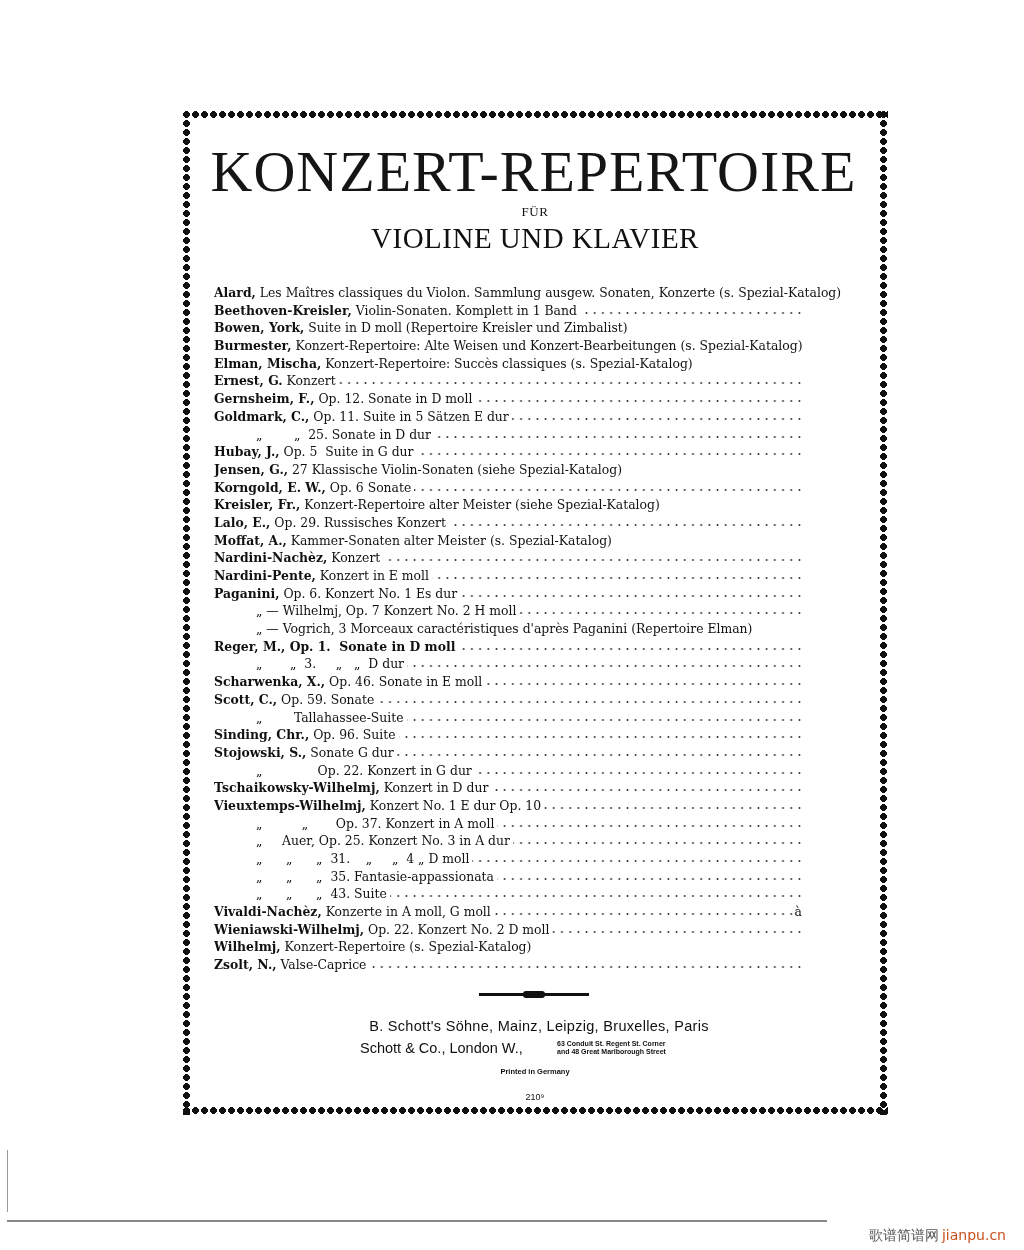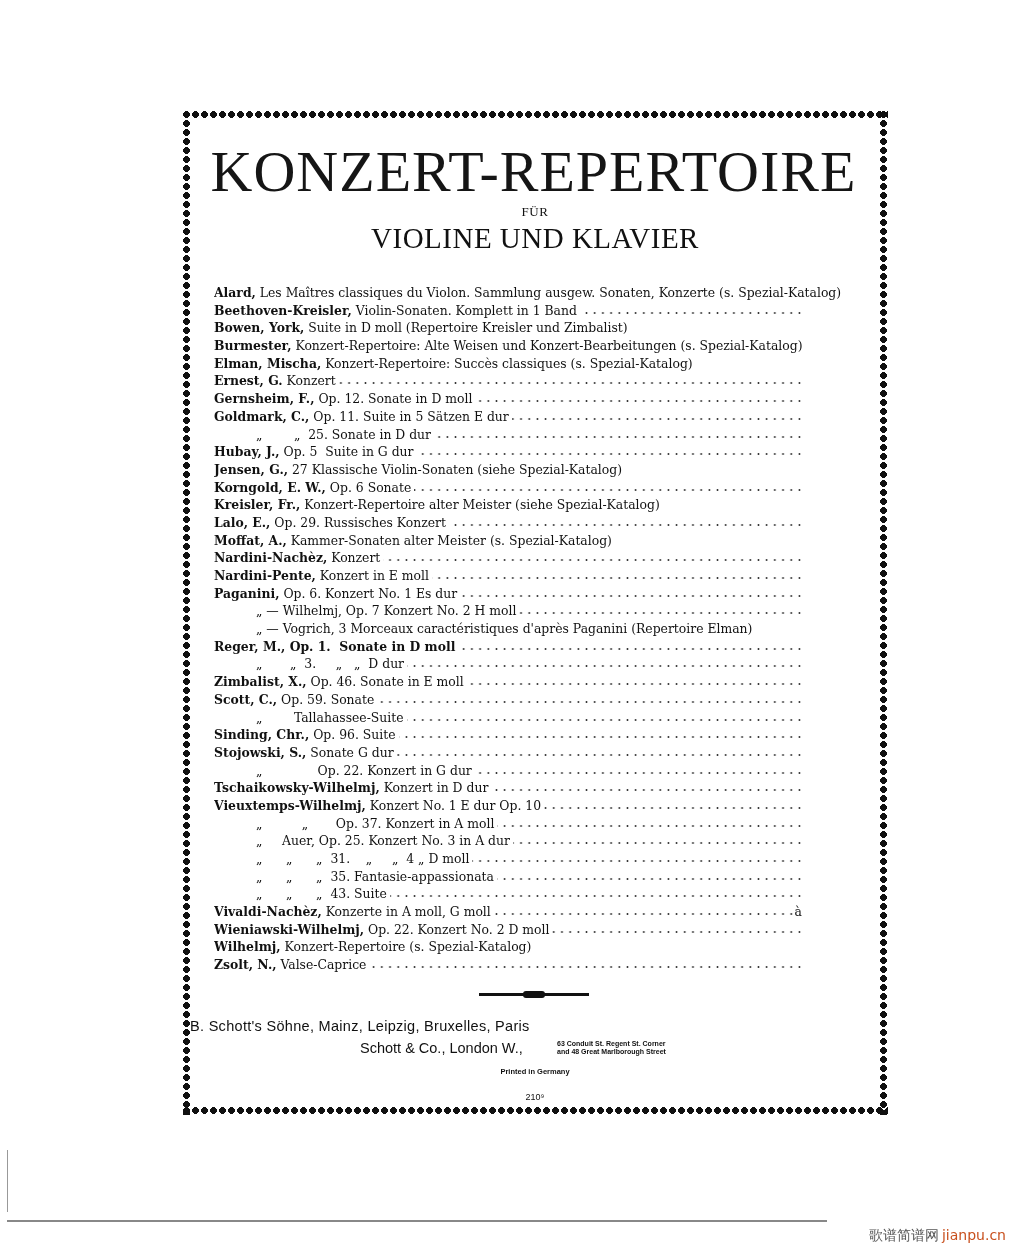--- a/index.html
+++ b/index.html
@@ -57,21 +57,21 @@
   .indent-q { padding-left:42px; }
 
   .ornament {
     position:absolute; left:297px; top:883px; width:110px; height:3px;
     background:#111;
   }
   .ornament::after {
     content:""; position:absolute; left:44px; top:-2px; width:22px; height:7px; background:#111; border-radius:3px;
   }
   .pub1 {
-    position:absolute; left:8px; right:0; top:908px; 
+    position:absolute; left:8px; right:0; top:908px; text-align:center;
     font-family: "Liberation Sans", sans-serif; font-size:14.5px; font-weight:normal; letter-spacing:0.3px;
   }
   .pub2 {
     position:absolute; left:178px; top:930px;
     font-family: "Liberation Sans", sans-serif; font-size:14.5px;
   }
   .pub2-addr {
     position:absolute; left:375px; top:930px;
     font-family: "Liberation Sans", sans-serif; font-size:7px; font-weight:bold; line-height:8px;
   }
@@ -121,21 +121,21 @@
       <div class="row"><span class="text"><span class="name">Kreisler, Fr.,</span><span style="white-space: pre;"> Konzert-Repertoire alter Meister (siehe Spezial-Katalog)</span></span></div>
       <div class="row dotted"><span class="text"><span class="name">Lalo, E.,</span><span style="white-space: pre;"> Op. 29. Russisches Konzert</span></span></div>
       <div class="row"><span class="text"><span class="name">Moffat, A.,</span><span style="white-space: pre;"> Kammer-Sonaten alter Meister (s. Spezial-Katalog)</span></span></div>
       <div class="row dotted"><span class="text"><span class="name">Nardini-Nachèz,</span><span style="white-space: pre;"> Konzert</span></span></div>
       <div class="row dotted"><span class="text"><span class="name">Nardini-Pente,</span><span style="white-space: pre;"> Konzert in E moll</span></span></div>
       <div class="row dotted"><span class="text"><span class="name">Paganini,</span><span style="white-space: pre;"> Op. 6. Konzert No. 1 Es dur</span></span></div>
       <div class="row dotted"><span class="text indent-q"><span class="name"></span><span style="white-space: pre;">„ — Wilhelmj, Op. 7 Konzert No. 2 H moll</span></span></div>
       <div class="row"><span class="text indent-q"><span class="name"></span><span style="white-space: pre;">„ — Vogrich, 3 Morceaux caractéristiques d'après Paganini (Repertoire Elman)</span></span></div>
       <div class="row dotted"><span class="text"><span class="name">Reger, M.,</span><span style="white-space: pre; font-weight: bold;"> Op. 1.  Sonate in D moll</span></span></div>
       <div class="row dotted"><span class="text indent-q"><span class="name"></span><span style="white-space: pre;">„       „  3.     „   „  D dur</span></span></div>
-      <div class="row dotted"><span class="text"><span class="name">Zimbalist, X.,</span><span style="white-space: pre;"> Op. 46. Sonate in E moll</span></span></div>
+      <div class="row dotted"><span class="text"><span class="name">Scharwenka, X.,</span><span style="white-space: pre;"> Op. 46. Sonate in E moll</span></span></div>
       <div class="row dotted"><span class="text"><span class="name">Scott, C.,</span><span style="white-space: pre;"> Op. 59. Sonate</span></span></div>
       <div class="row dotted"><span class="text indent-q"><span class="name"></span><span style="white-space: pre;">„        Tallahassee-Suite</span></span></div>
       <div class="row dotted"><span class="text"><span class="name">Sinding, Chr.,</span><span style="white-space: pre;"> Op. 96. Suite</span></span></div>
       <div class="row dotted"><span class="text"><span class="name">Stojowski, S.,</span><span style="white-space: pre;"> Sonate G dur</span></span></div>
       <div class="row dotted"><span class="text indent-q"><span class="name"></span><span style="white-space: pre;">„              Op. 22. Konzert in G dur</span></span></div>
       <div class="row dotted"><span class="text"><span class="name">Tschaikowsky-Wilhelmj,</span><span style="white-space: pre;"> Konzert in D dur</span></span></div>
       <div class="row dotted"><span class="text"><span class="name">Vieuxtemps-Wilhelmj,</span><span style="white-space: pre;"> Konzert No. 1 E dur Op. 10</span></span></div>
       <div class="row dotted"><span class="text indent-q"><span class="name"></span><span style="white-space: pre;">„          „       Op. 37. Konzert in A moll</span></span></div>
       <div class="row dotted"><span class="text indent-q"><span class="name"></span><span style="white-space: pre;">„     Auer, Op. 25. Konzert No. 3 in A dur</span></span></div>
       <div class="row dotted"><span class="text indent-q"><span class="name"></span><span style="white-space: pre;">„      „      „  31.    „     „  4 „ D moll</span></span></div>

